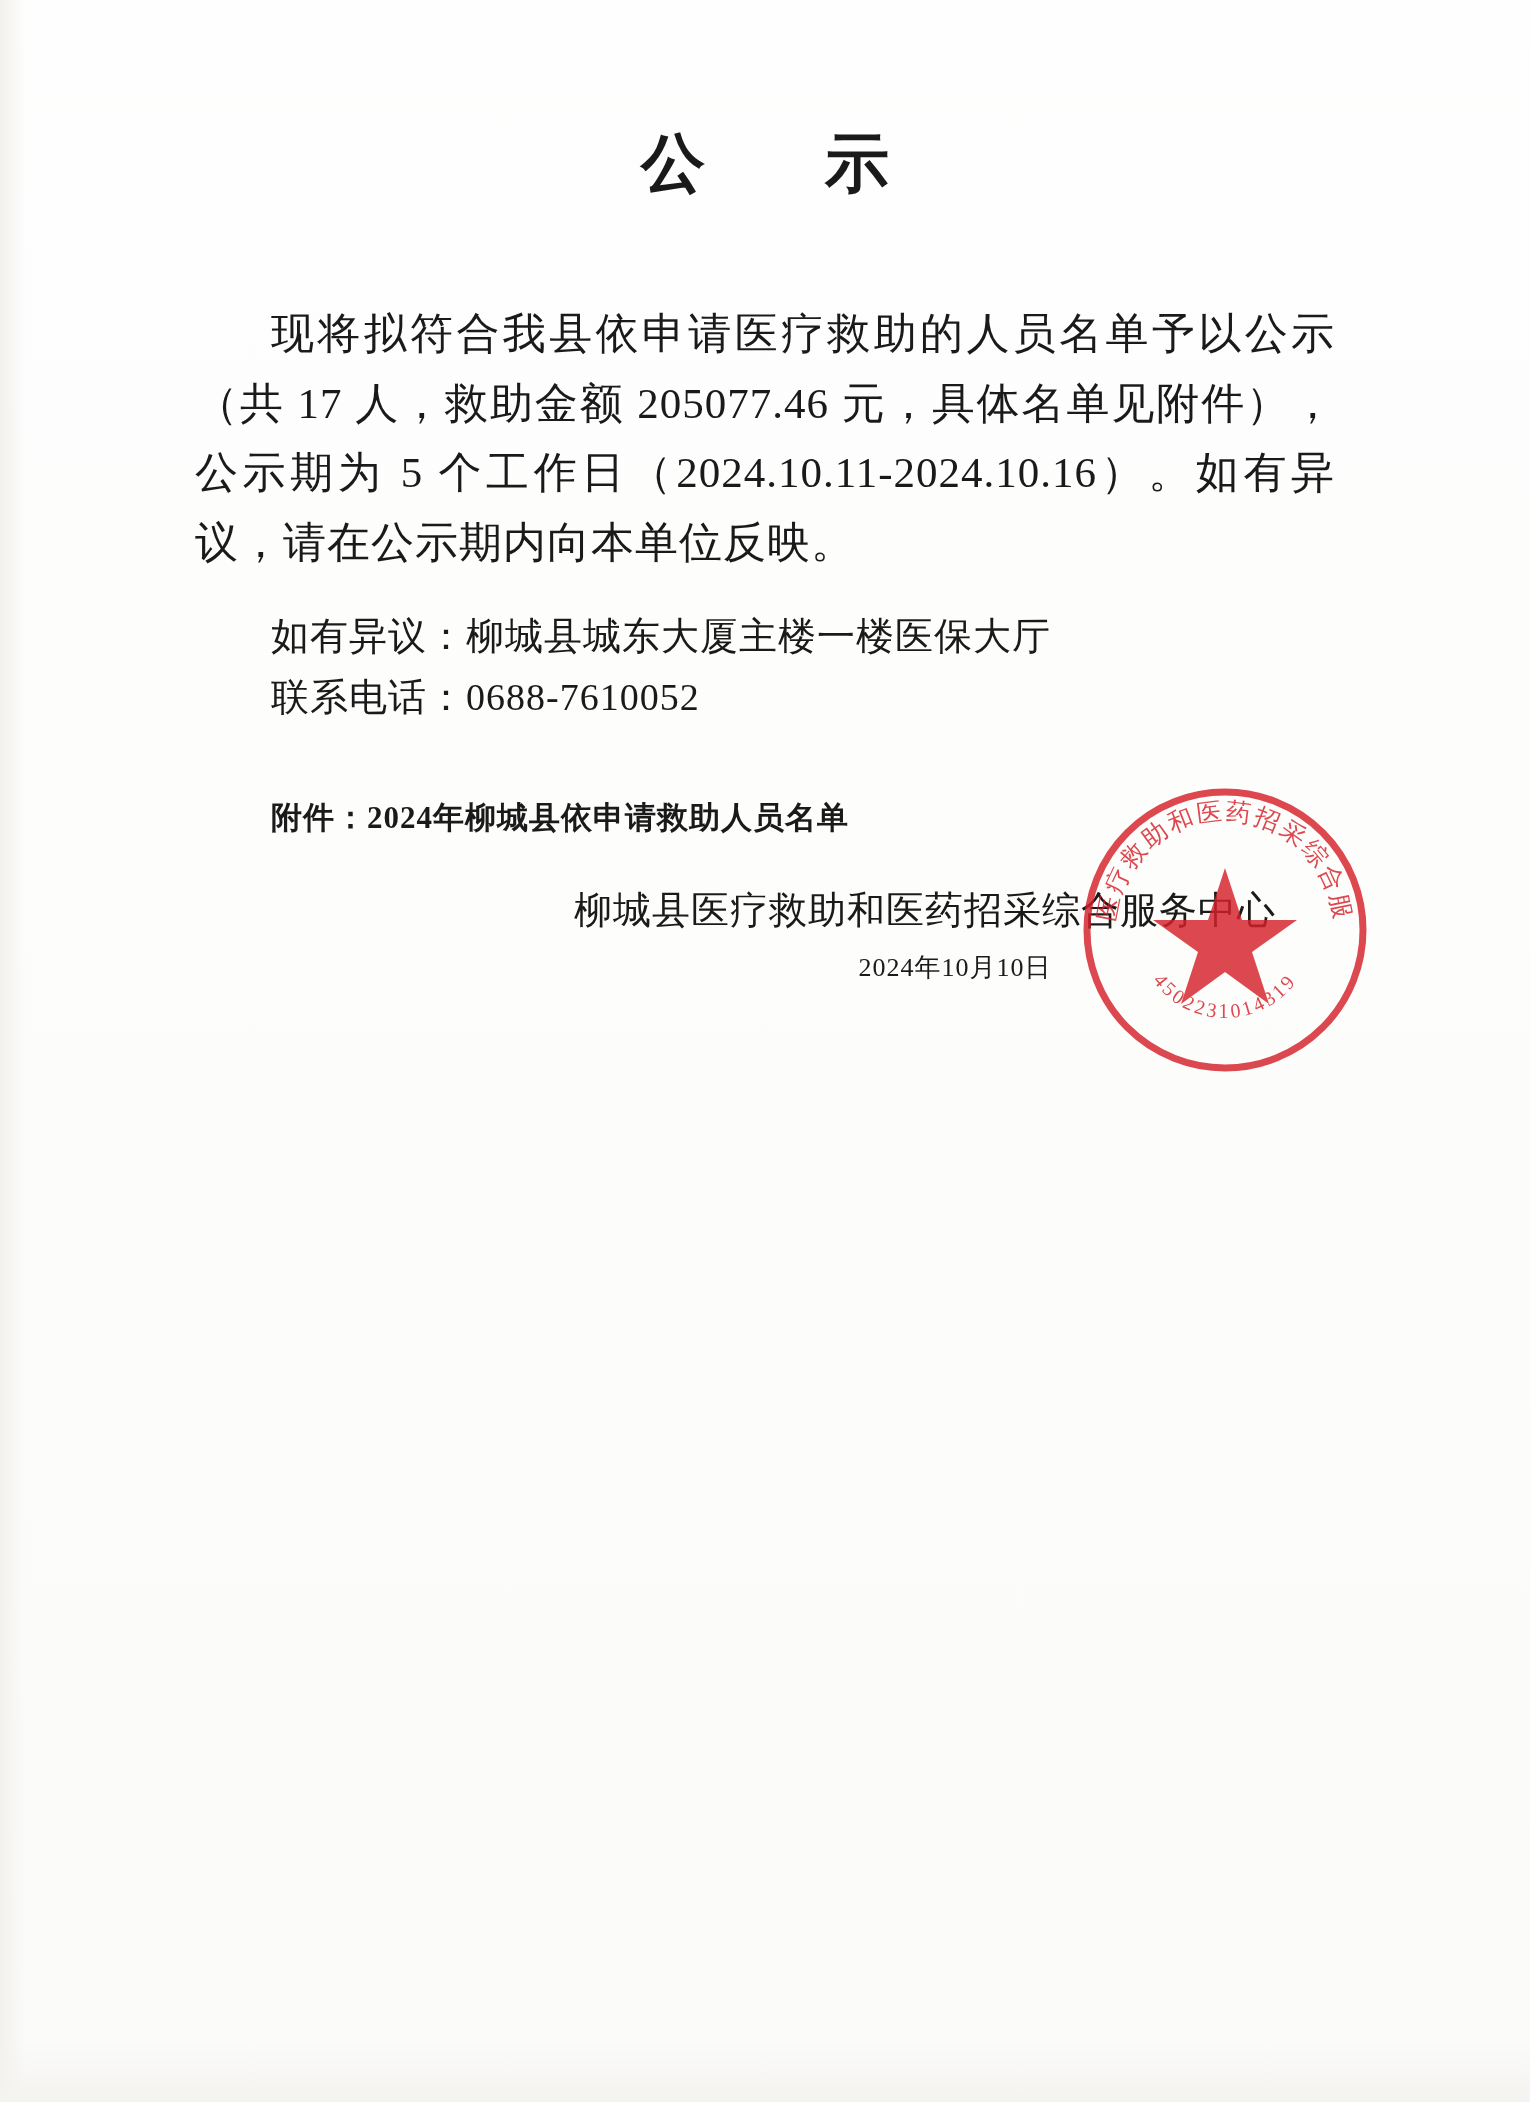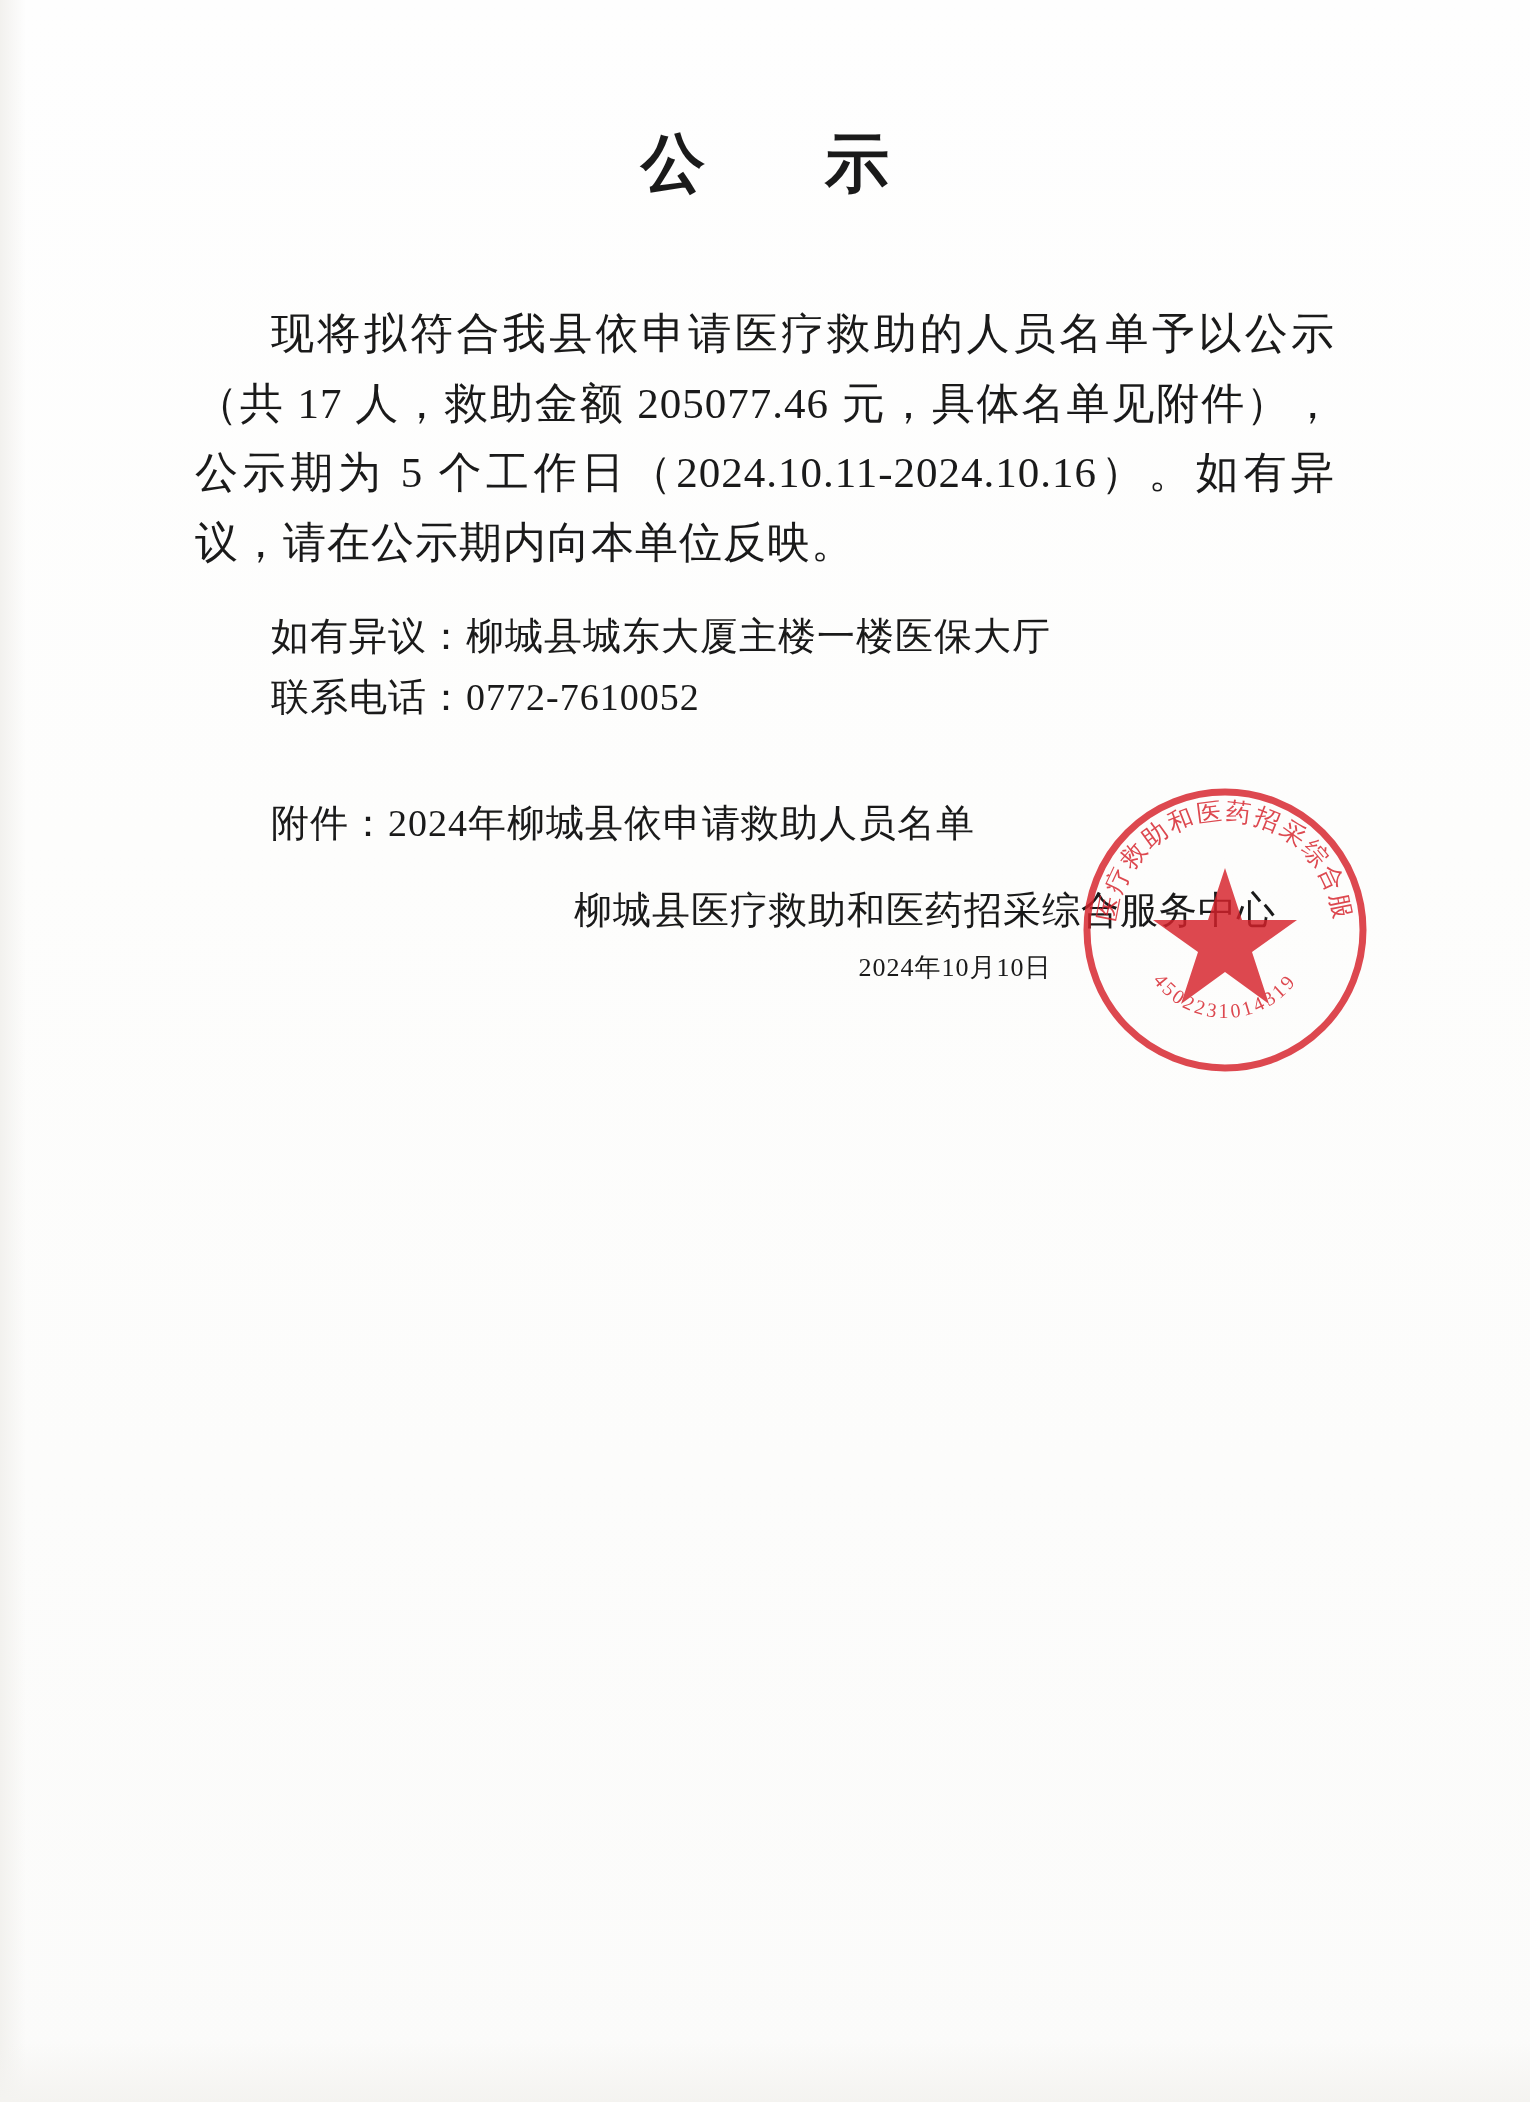--- a/index.html
+++ b/index.html
@@ -65,25 +65,26 @@
     line-height: 1.62;
     text-indent: 76px;
     margin: 0;
     letter-spacing: 1px;
   }
 
   .spacer-sm { height: 22px; }
   .spacer-md { height: 64px; }
 
   .attachment-line {
-    font-size: 38px;
+    font-size: 31px;
     line-height: 1.62;
     text-indent: 76px;
     margin: 0;
     letter-spacing: 1px;
+    font-weight: bold;
   }
 
   .signature-block {
     position: absolute;
     right: 40px;
     top: 760px;
     text-align: center;
     width: 740px;
   }
   .sig-org {
@@ -125,21 +126,21 @@
   <div class="content">
 
     <h1 class="doc-title">公　示</h1>
 
     <p class="body-para">现将拟符合我县依申请医疗救助的人员名单予以公示（共 17 人，救助金额 205077.46 元，具体名单见附件），公示期为 5 个工作日（2024.10.11-2024.10.16）。如有异议，请在公示期内向本单位反映。</p>
 
     <div class="spacer-sm"></div>
 
     <p class="info-line">如有异议：柳城县城东大厦主楼一楼医保大厅</p>
 
-    <p class="info-line">联系电话：0772-7610052</p>
+    <p class="info-line">联系电话：0688-7610052</p>
 
     <div class="spacer-md"></div>
 
     <p class="attachment-line">附件：2024年柳城县依申请救助人员名单</p>
 
     <div class="signature-block">
       <div class="sig-org">柳城县医疗救助和医药招采综合服务中心</div>
       <div class="sig-date">2024年10月10日</div>
     </div>
 

